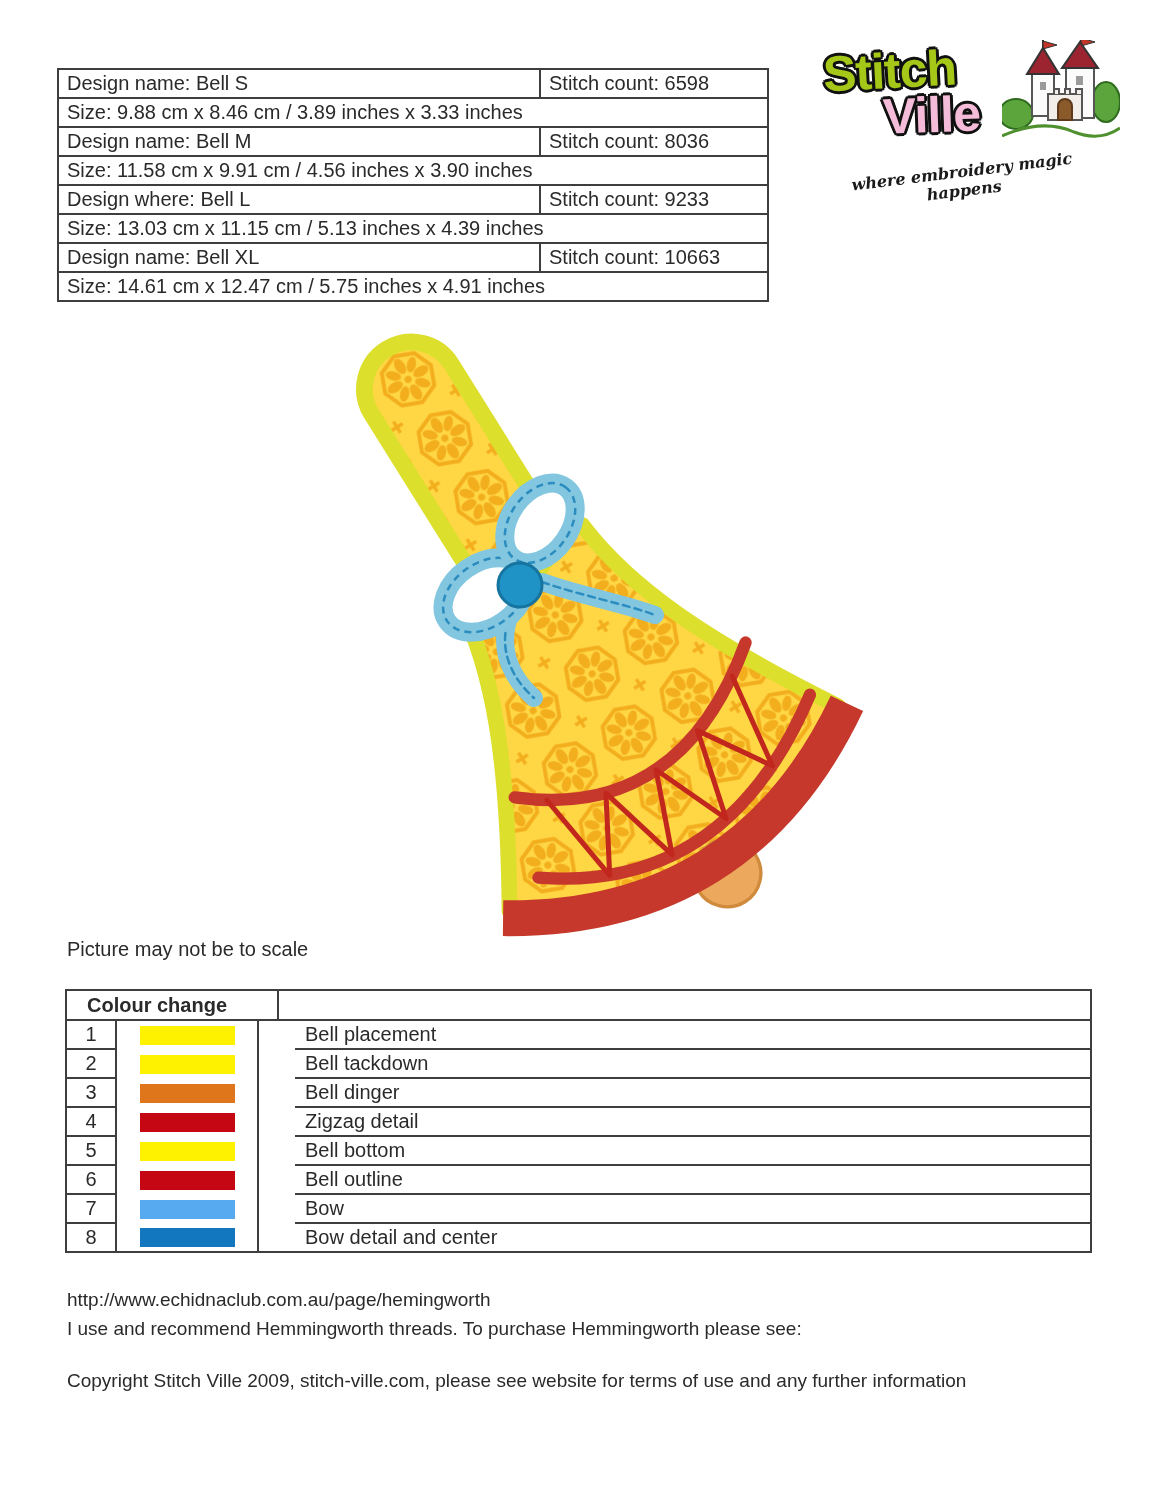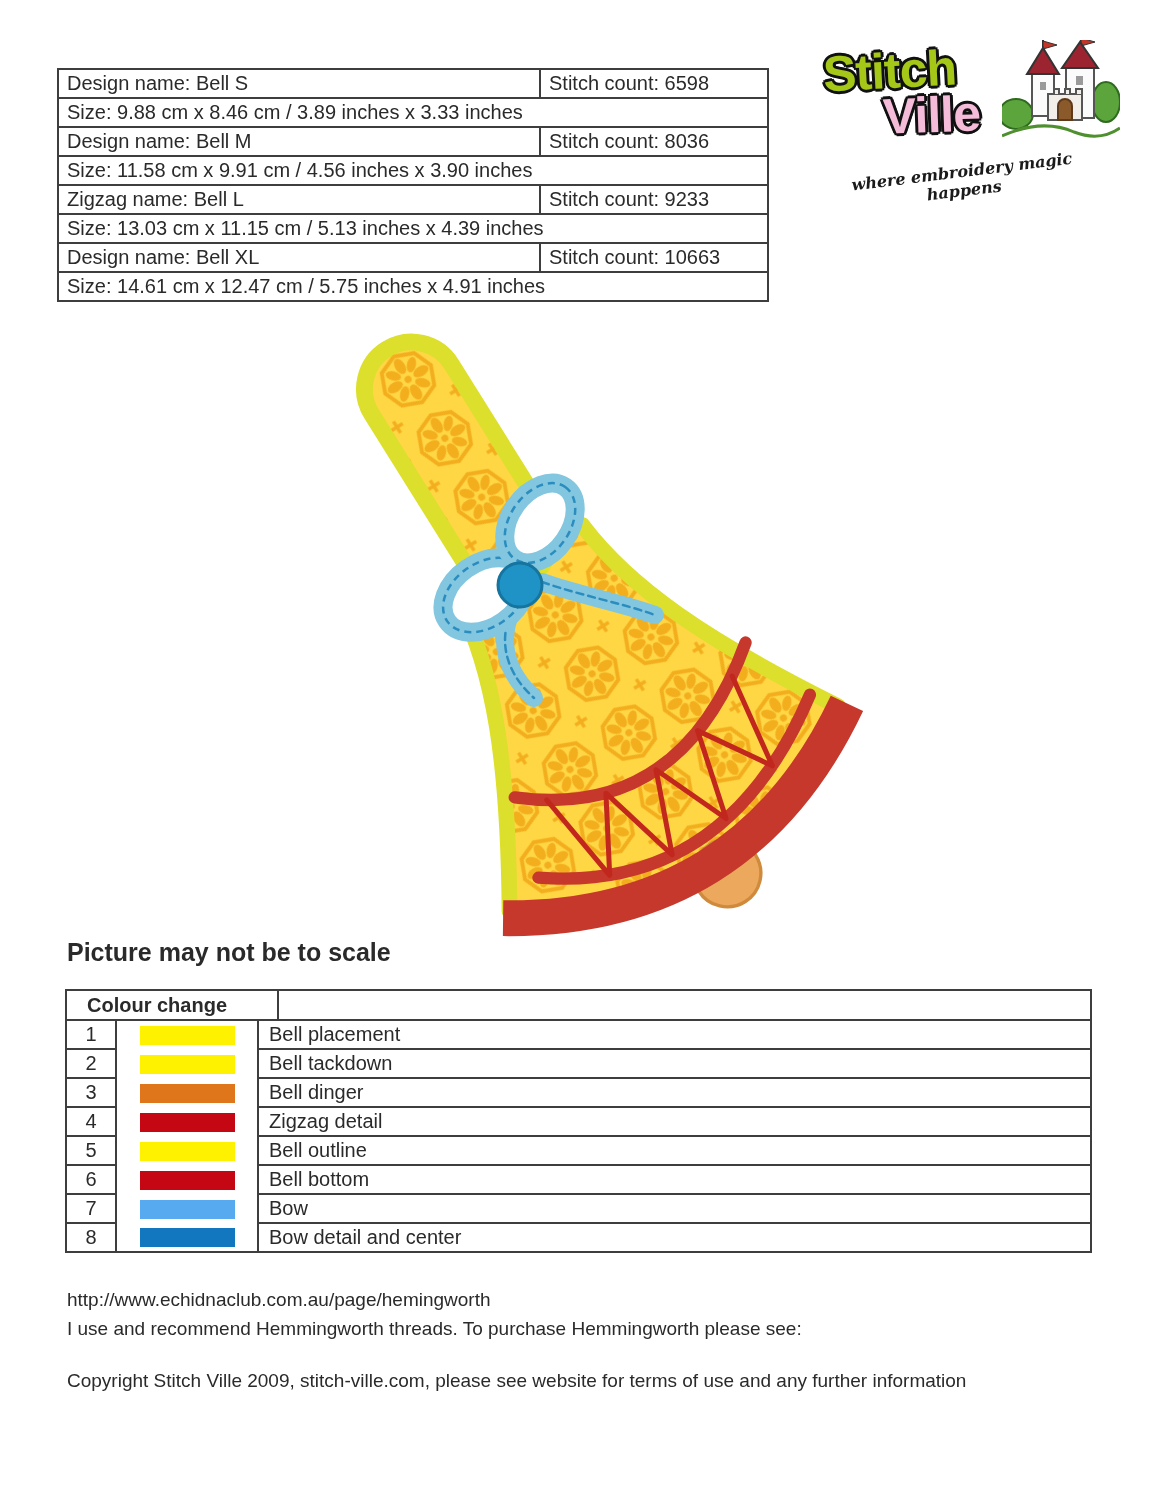--- a/index.html
+++ b/index.html
@@ -21,35 +21,35 @@
   .logo-word1{position:absolute;left:18px;top:2px;font-size:50px;font-weight:bold;letter-spacing:-1px;color:#a5c717;
     text-shadow:-2px -2px 0 #111,2px -2px 0 #111,-2px 2px 0 #111,2px 2px 0 #111,0 -3px 0 #111,0 3px 0 #111,-3px 0 0 #111,3px 0 0 #111;
     transform:rotate(-3deg);}
   .logo-word2{position:absolute;left:78px;top:46px;font-size:50px;font-weight:bold;letter-spacing:-1px;color:#f4bcd8;
     text-shadow:-2px -2px 0 #111,2px -2px 0 #111,-2px 2px 0 #111,2px 2px 0 #111,0 -3px 0 #111,0 3px 0 #111,-3px 0 0 #111,3px 0 0 #111;
     transform:rotate(-2deg);}
   .logo-tagline{position:absolute;left:8px;top:122px;width:300px;text-align:center;font-family:"DejaVu Serif",serif;font-style:italic;font-weight:bold;font-size:16px;color:#1a1a1a;transform:rotate(-7deg);}
   .castle{position:absolute;right:0;top:0;}
 
   
-  .scale-note{left:67px;top:938px;font-size:25px;font-weight:bold;}
+  .scale-note{left:67px;top:938px;font-size:20px;}
 
   
   .ctable{left:65px;top:989px;width:1027px;border:2px solid var(--line);background:#fff;box-sizing:border-box;}
   .chead{display:flex;height:28px;border-bottom:2px solid var(--line);font-weight:bold;font-size:20px;line-height:28px;}
   .chead-left{flex:0 0 190px;border-right:2px solid var(--line);padding-left:20px;box-sizing:content-box;}
   .chead-right{flex:1;padding-left:10px;}
   .cbody{display:flex;}
   .col{display:flex;flex-direction:column;}
   .col-nums{flex:0 0 48px;border-right:2px solid var(--line);}
   .col-swatches{flex:0 0 140px;border-right:2px solid var(--line);}
   .col-parts{flex:1;}
   .ncell,.pcell,.scell{height:29px;box-sizing:border-box;}
   .ncell{border-bottom:2px solid var(--line);text-align:center;font-size:20px;line-height:27px;}
-  .pcell{border-bottom:2px solid var(--line);font-size:20px;line-height:27px;padding-left:10px;white-space:nowrap;}
+  .pcell{border-bottom:2px solid var(--line);font-size:20px;line-height:27px;padding-left:10px;white-space:nowrap;margin-left:36px;}
   .ncell:last-child,.pcell:last-child{border-bottom:none;height:27px;}
   .scell{display:flex;align-items:center;justify-content:center;}
   .scell:last-child{height:27px;}
   .swatch{width:95px;height:19px;}
 
   
   .footer-threads{left:67px;top:1285px;width:1020px;font-size:19px;line-height:29px;}
   .footer-copy{left:67px;top:1366px;width:1060px;font-size:19px;line-height:29px;}
 
   
@@ -67,21 +67,21 @@
     <div class="dcell dsize">Size: 9.88 cm x 8.46 cm / 3.89 inches x 3.33 inches</div>
   </div>
   <div class="drow">
     <div class="dcell dname">Design name: Bell M</div>
     <div class="dcell dstitch">Stitch count: 8036</div>
   </div>
   <div class="drow">
     <div class="dcell dsize">Size: 11.58 cm x 9.91 cm / 4.56 inches x 3.90 inches</div>
   </div>
   <div class="drow">
-    <div class="dcell dname">Zigzag name: Bell L</div>
+    <div class="dcell dname">Design where: Bell L</div>
     <div class="dcell dstitch">Stitch count: 9233</div>
   </div>
   <div class="drow">
     <div class="dcell dsize">Size: 13.03 cm x 11.15 cm / 5.13 inches x 4.39 inches</div>
   </div>
   <div class="drow">
     <div class="dcell dname">Design name: Bell XL</div>
     <div class="dcell dstitch">Stitch count: 10663</div>
   </div>
   <div class="drow">
@@ -214,22 +214,22 @@
         </div>
       <div class="scell">
           <div class="swatch" style="background-color: rgb(19, 119, 191);"></div>
         </div>
     </div>
     <div class="col col-parts">
       <div class="pcell">Bell placement</div>
       <div class="pcell">Bell tackdown</div>
       <div class="pcell">Bell dinger</div>
       <div class="pcell">Zigzag detail</div>
+      <div class="pcell">Bell bottom</div>
       <div class="pcell">Bell outline</div>
-      <div class="pcell">Bell bottom</div>
       <div class="pcell">Bow</div>
       <div class="pcell">Bow detail and center</div>
     </div>
   </div>
 </div>
 
 <div class="abs footer-threads">
   <div>http://www.echidnaclub.com.au/page/hemingworth</div>
   <div>I use and recommend Hemmingworth threads. To purchase Hemmingworth please see:</div>
 </div>

